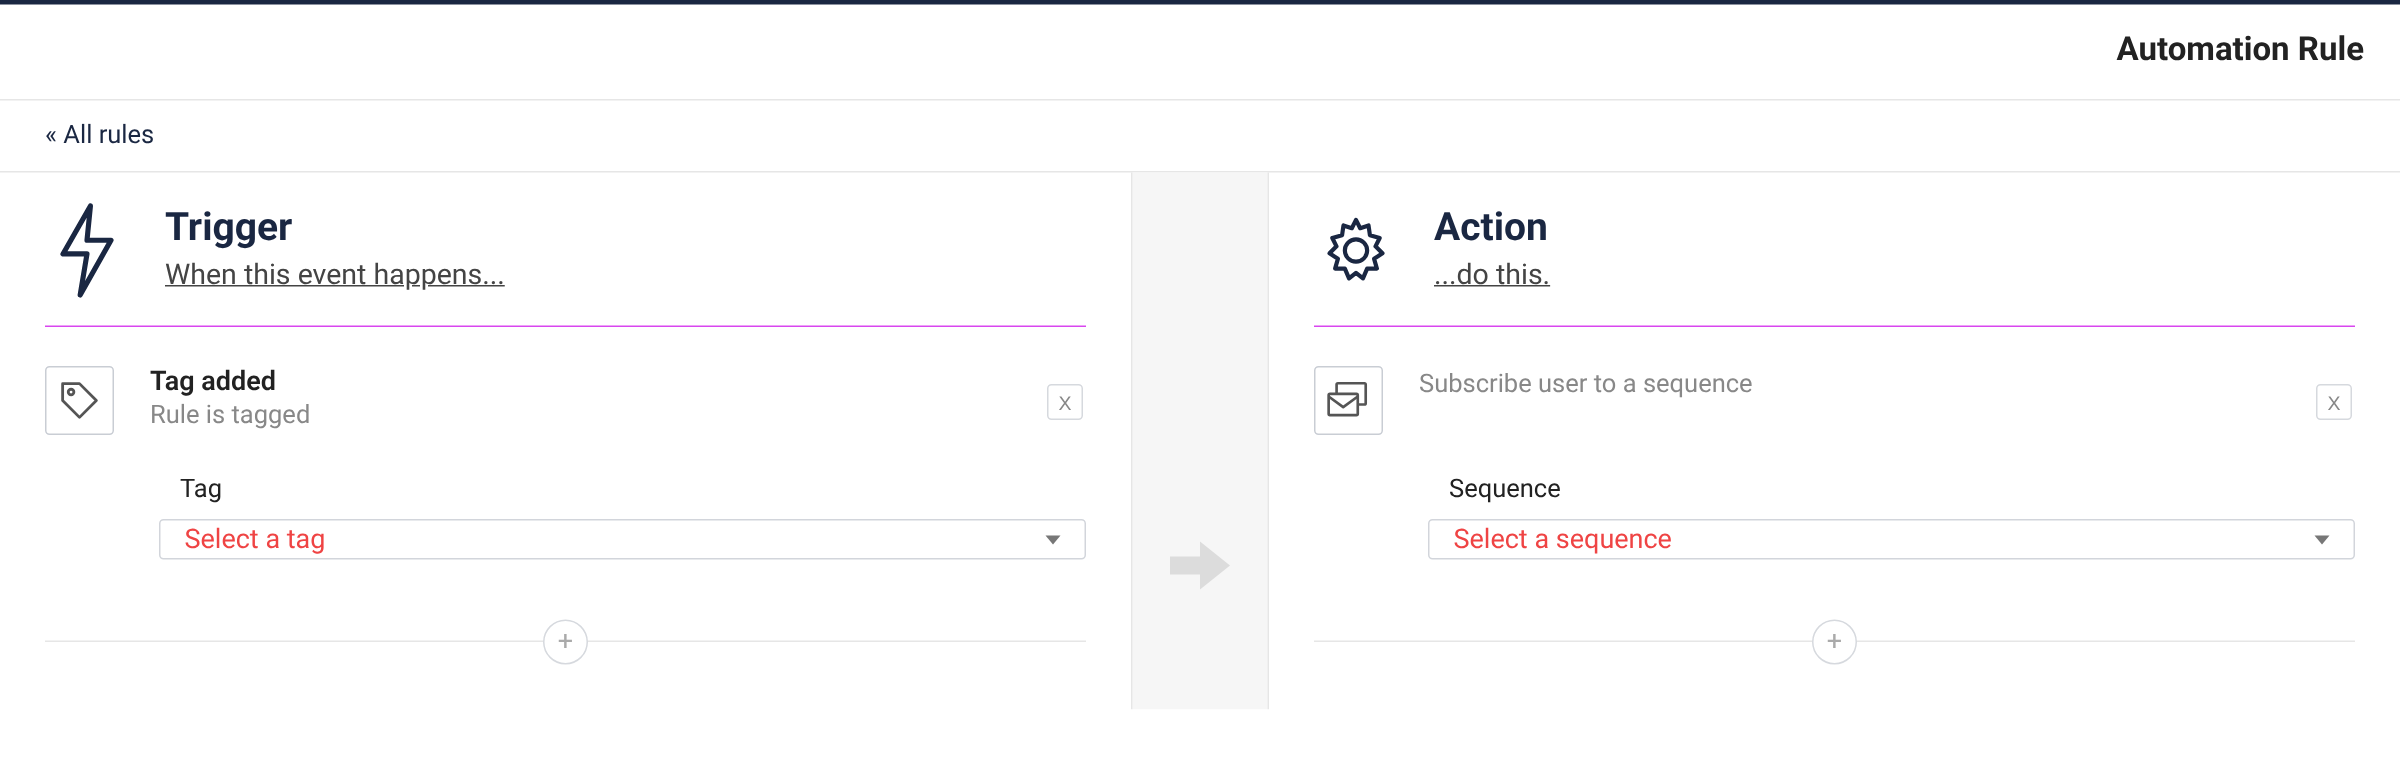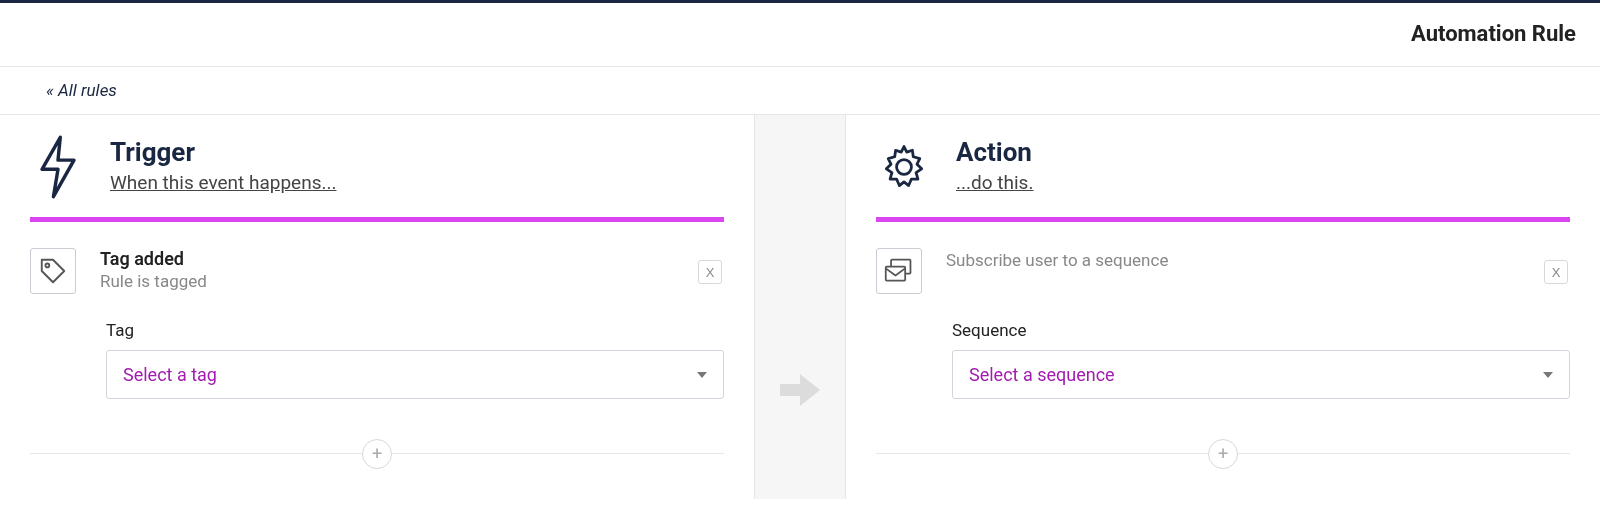--- a/index.html
+++ b/index.html
@@ -20,22 +20,21 @@
     font-size: 22px;
     font-weight: 700;
     color: #222;
     text-align: right;
   }
   .divider-line {
     height: 1px;
     background: #e6e6e6;
   }
   .breadcrumb-bar {
-    padding: 13px 46px 14px;
-    font-style: italic;
+    padding: 13px 30px 14px;
   }
   .breadcrumb-link {
     font-size: 17px;
     color: #1a2742;
     text-decoration: none;
     cursor: pointer;
   }
   .builder {
     display: flex;
     border-top: 1px solid #e6e6e6;
@@ -61,21 +60,21 @@
   }
   .arrow-icon svg {
     width: 48px;
     height: 48px;
   }
   .section-head {
     display: flex;
     align-items: flex-start;
     gap: 24px;
     padding-bottom: 18px;
-    border-bottom: 5px solid #d946ef;
+    border-bottom: 1px solid #d946ef;
     margin-bottom: 26px;
   }
   .section-icon {
     width: 56px;
     height: 64px;
     flex-shrink: 0;
     display:flex;
     align-items:center;
     justify-content:center;
   }
@@ -139,28 +138,29 @@
     font-family: Arial, sans-serif;
   }
   .field-group {
     margin-left: 76px;
     margin-top: 26px;
   }
   .field-label {
     font-size: 17px;
     color: #222;
     margin-bottom: 10px;
+    margin-left: 14px;
   }
   .dropdown {
     width: 100%;
     border: 1px solid #d2d5db;
     border-radius: 3px;
-    padding: 13px 16px;
+    padding: 2px 16px;
     font-size: 18px;
-    color: #a21caf;
+    color: #ef4444;
     background: #fff;
     display: flex;
     justify-content: space-between;
     align-items: center;
     cursor: pointer;
   }
   .dropdown-caret {
     width: 0; height: 0;
     border-left: 5px solid transparent;
     border-right: 5px solid transparent;

